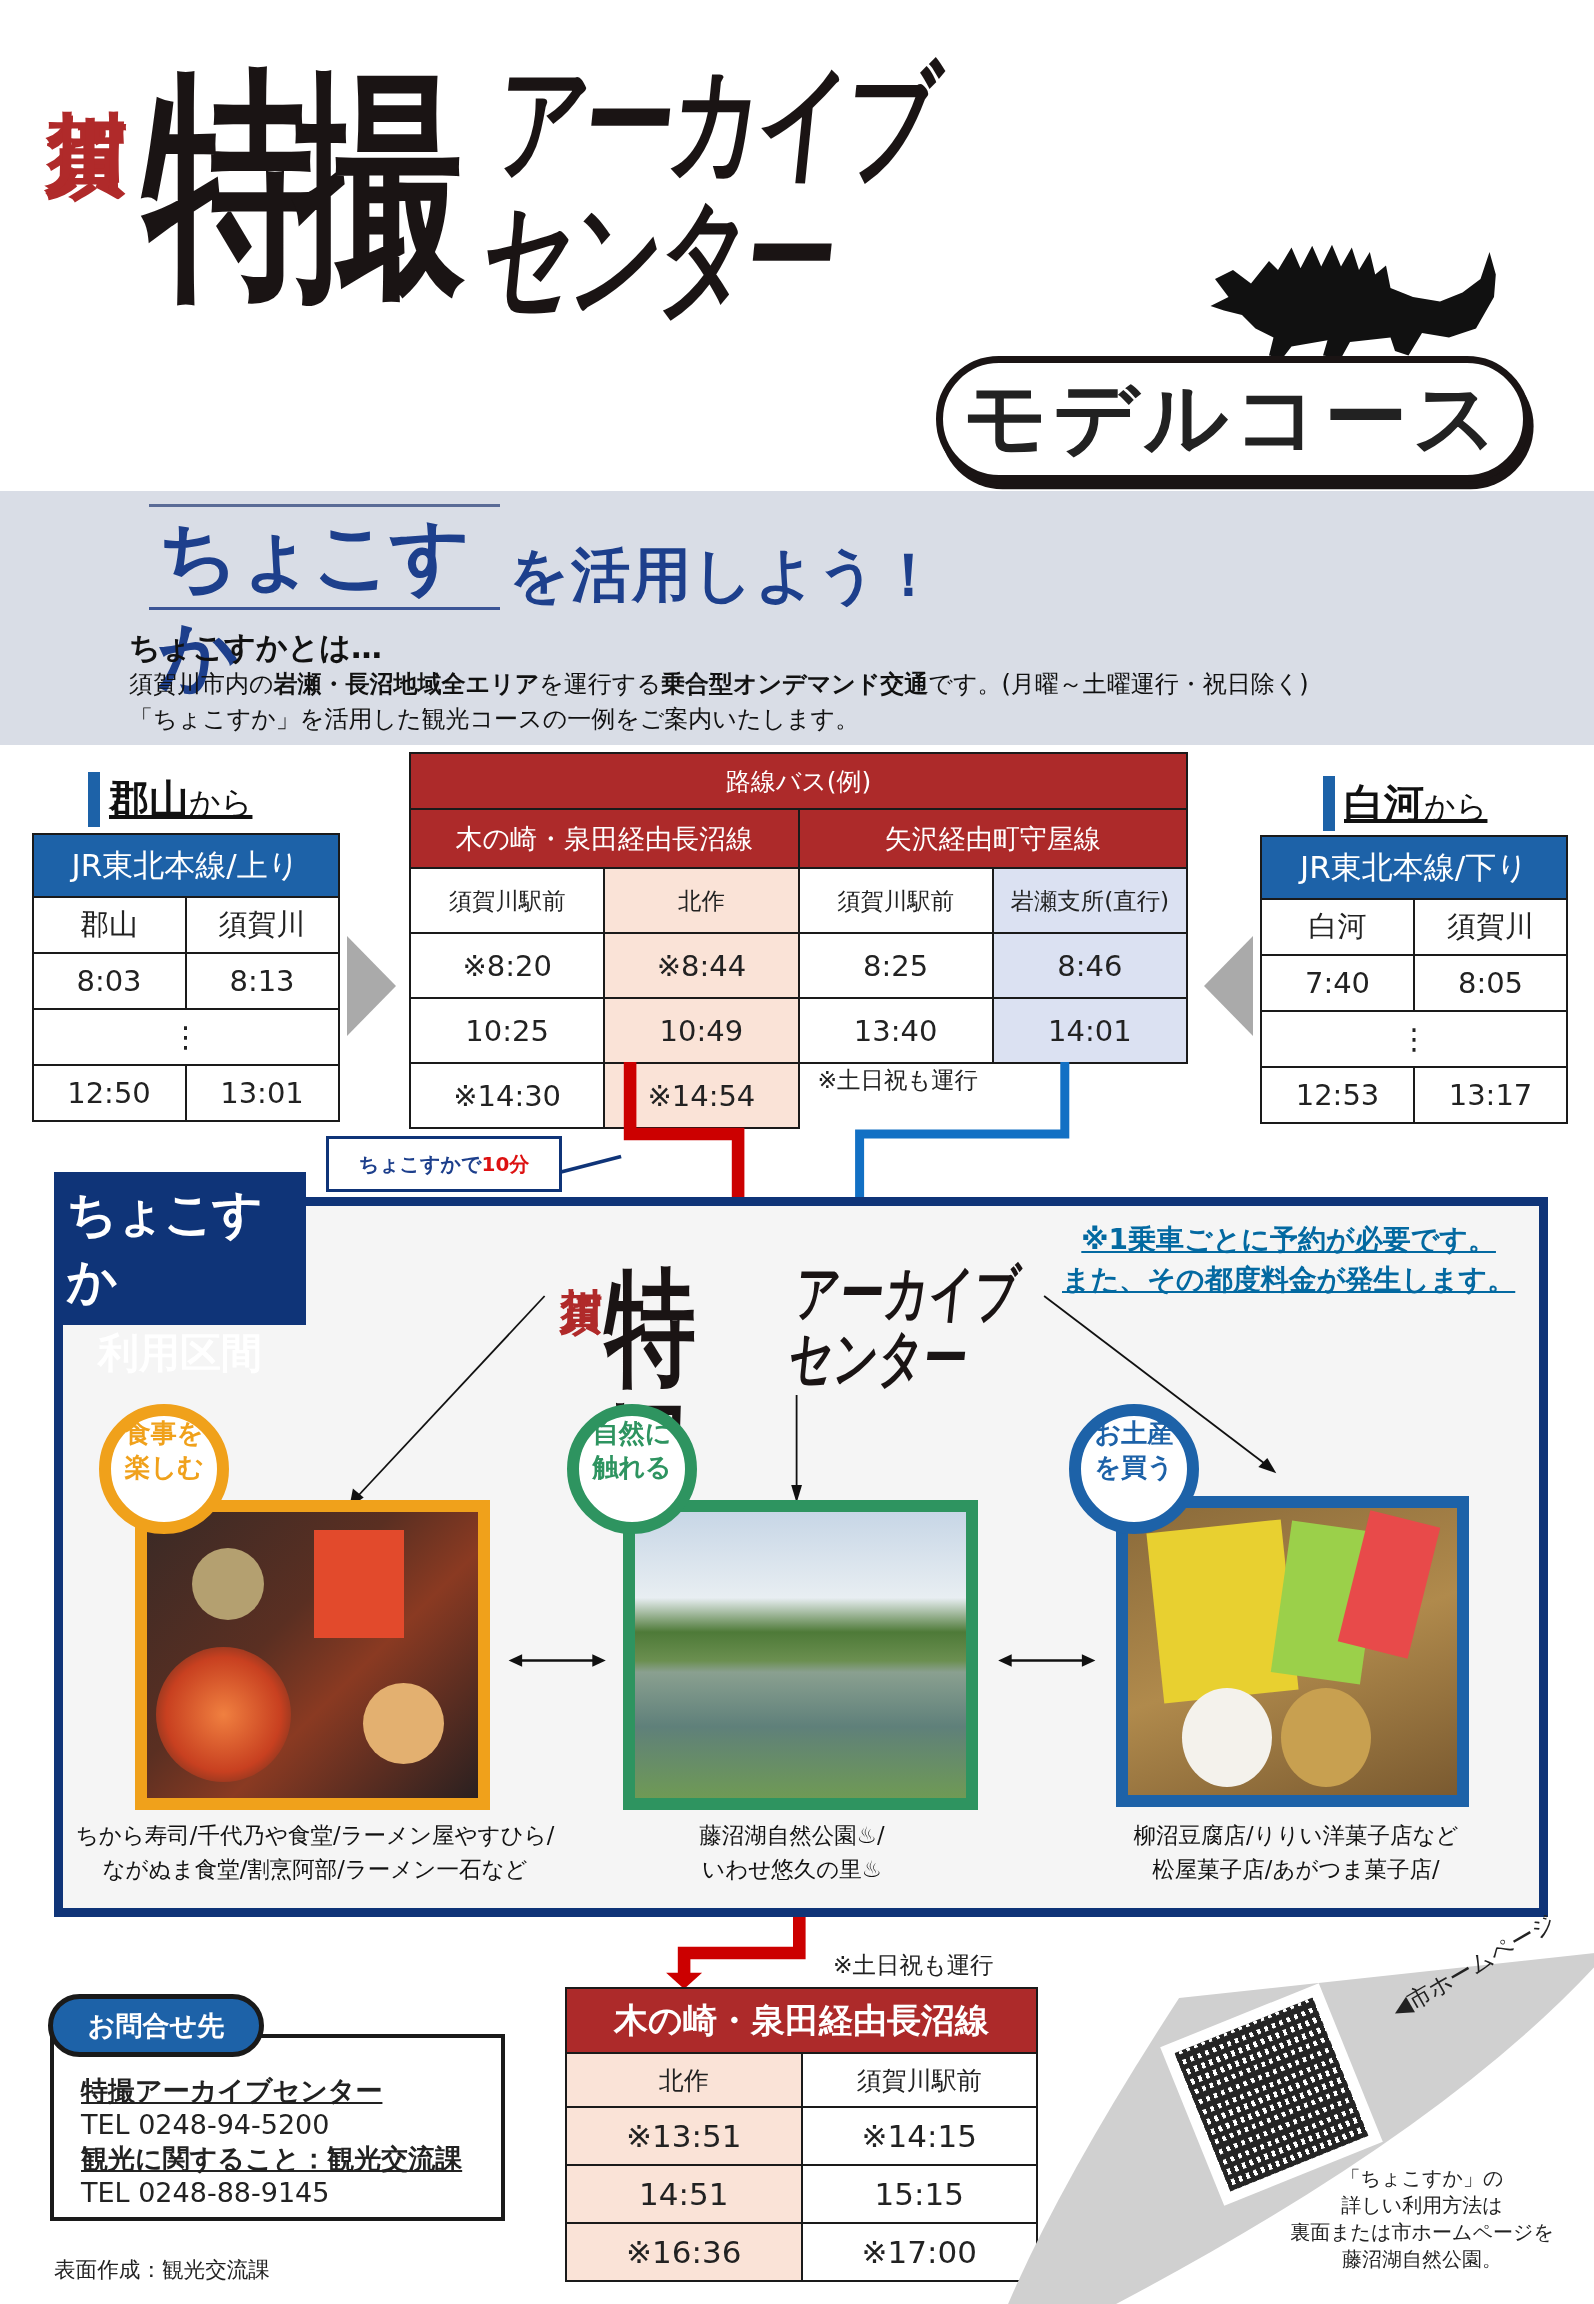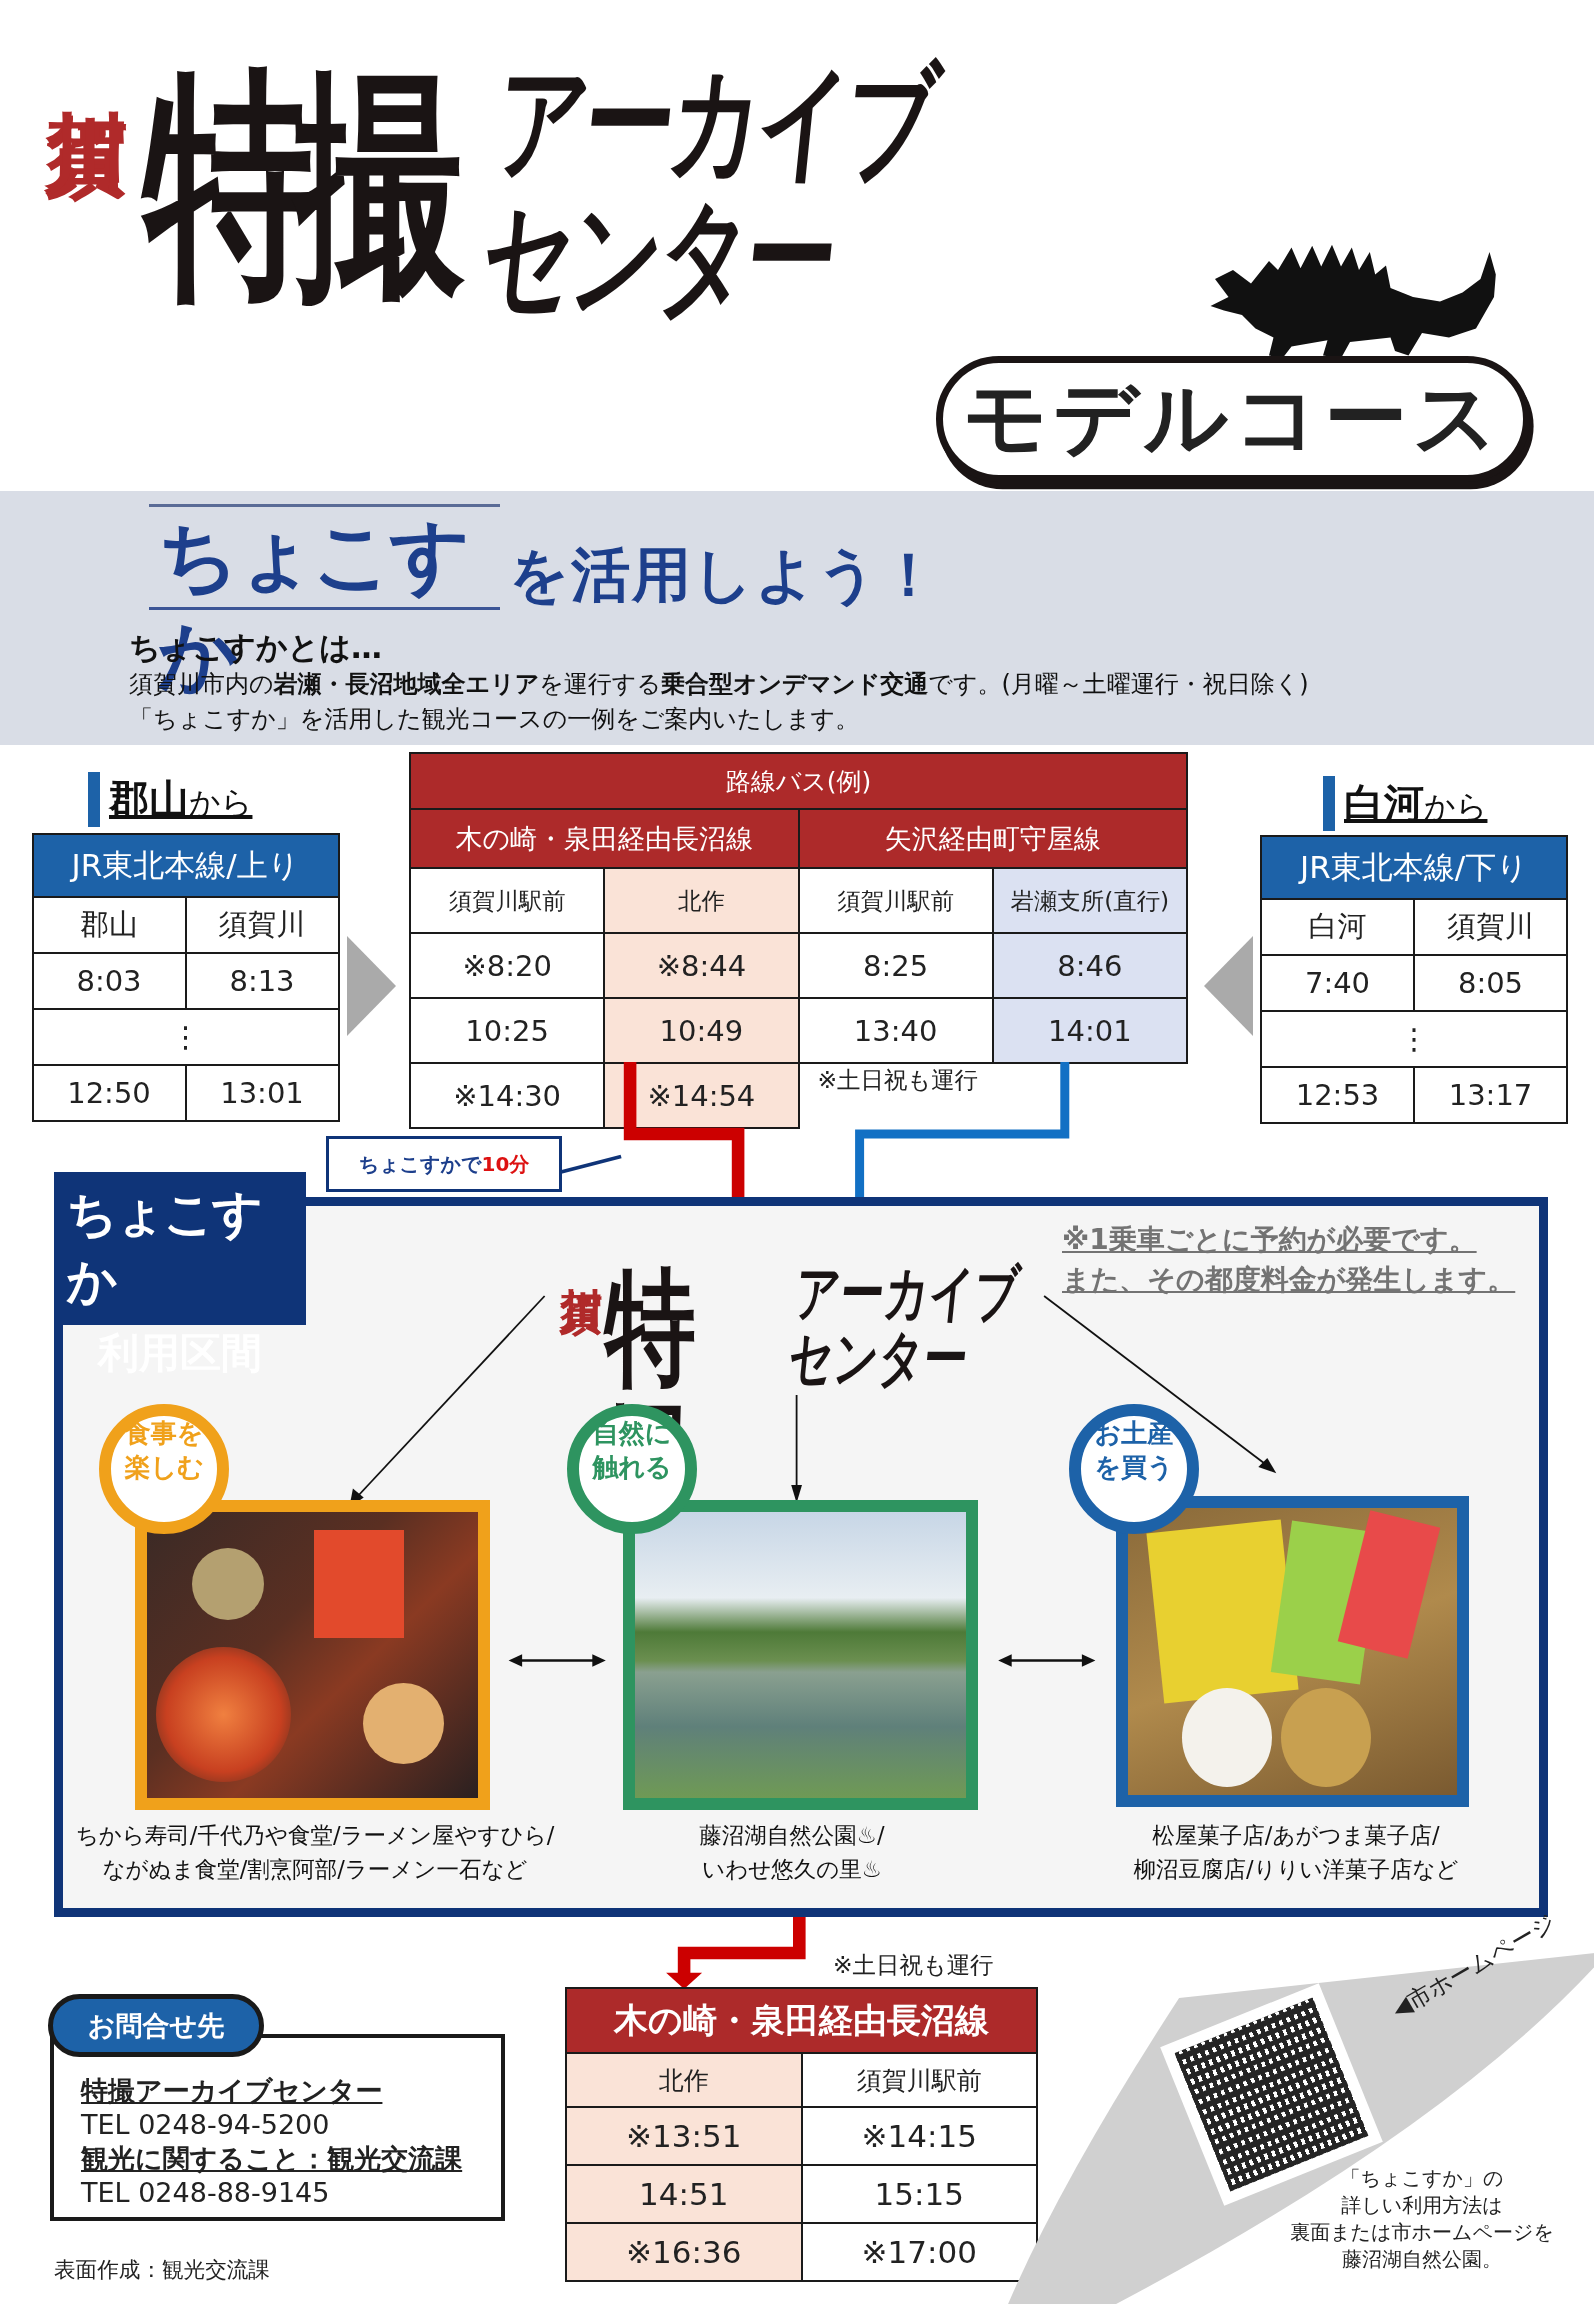--- a/index.html
+++ b/index.html
@@ -33,21 +33,21 @@
 .bus td.pk{background:#fae3d7}
 .bus td.bl{background:#dbe1f2}
 .tri{width:0;height:0;border-top:50px solid transparent;border-bottom:50px solid transparent}
 
 .mid-frame{left:54px;top:1197px;width:1494px;height:720px;border:9px solid #0f3478;background:#f5f5f5}
 .usage-tag{left:54px;top:1172px;width:252px;height:153px;background:#0f3478;color:#fff}
 .usage-logo{font-size:50px;font-weight:bold;color:#fff;padding:9px 12.6px 0;letter-spacing:-2.7px}
 .usage-lbl{font-size:41px;font-weight:bold;text-align:center;margin-top:10.8px}
 .callout{left:326px;top:1136px;width:236px;height:56px;border:3.6px solid #0f3478;background:#fff;font-size:20px;font-weight:bold;color:#1d3f8c;display:flex;align-items:center;justify-content:center}
 .callout span.red{color:#d11}
-.warn{left:1062px;top:1220px;font-size:28px;color:#737373;font-weight:bold;text-decoration:underline;line-height:40px;text-align:left}
+.warn{left:1062px;top:1220px;font-size:28px;color:#0369a1;font-weight:bold;text-decoration:underline;line-height:40px;text-align:center}
 .cat-circle{width:130px;height:130px;border-radius:50%;border:12.6px solid;background:#fff;display:flex;align-items:flex-start;justify-content:center;text-align:center;font-size:26px;font-weight:bold;line-height:34px}
 .photo{border:12.6px solid}
 .cap{font-size:22.5px;text-align:center;line-height:34px;color:#111}
 
 .ret-table td{font-size:31px;height:58px;width:216px;text-align:center;border:2.7px solid #1a1a1a}
 .contact-tag{left:48px;top:1994px;width:216px;height:63px;border-radius:31.5px;background:#1d62a8;border:5.4px solid #1a1a1a;color:#fff;font-size:27px;font-weight:bold;display:flex;align-items:center;justify-content:center}
 .contact-box{left:50px;top:2034px;width:455px;height:187px;border:4.5px solid #1a1a1a;padding:36px 0 0 27px;font-size:27px;line-height:34px}
 .contact-box .u{text-decoration:underline;font-weight:bold}
 .footer{left:54px;top:2255px;font-size:21.6px}
 .qr-area{left:1008px;top:1953px;width:587px;height:351px}
@@ -244,22 +244,22 @@
   <div style="position:absolute;left:54px;top:180px;width:90px;height:99px;border-radius:50%;background:#f4f2ec"></div>
   <div style="position:absolute;left:153px;top:180px;width:90px;height:99px;border-radius:50%;background:#c8a050"></div>
 </div>
 <div class="abs cat-circle" style="left:1069px;top:1404px;border-color:#1d62a8;color:#1d62a8">
   <div>
       <div>お土産</div>
       <div>を買う</div>
     </div>
 </div>
 <div class="abs cap" style="left:1071px;top:1818px;width:450px">
+  <div>柳沼豆腐店/りりい洋菓子店など</div>
   <div>松屋菓子店/あがつま菓子店/</div>
-  <div>柳沼豆腐店/りりい洋菓子店など</div>
 </div>
 
 <svg class="abs" style="left:0;top:1917px" width="1595" height="72" viewBox="0 0 1772 80">
   <polyline points="888,0 888,40 760,40 760,70" fill="none" stroke="#c00" stroke-width="14"></polyline>
   <polygon points="740,62 780,62 760,80" fill="#c00"></polygon>
 </svg>
 <div class="abs" style="left:833px;top:1949px;font-size:23.4px">※土日祝も運行</div>
 
 <table class="abs ret-table" style="left:565px;top:1987px;width:473px">
   <tbody>

